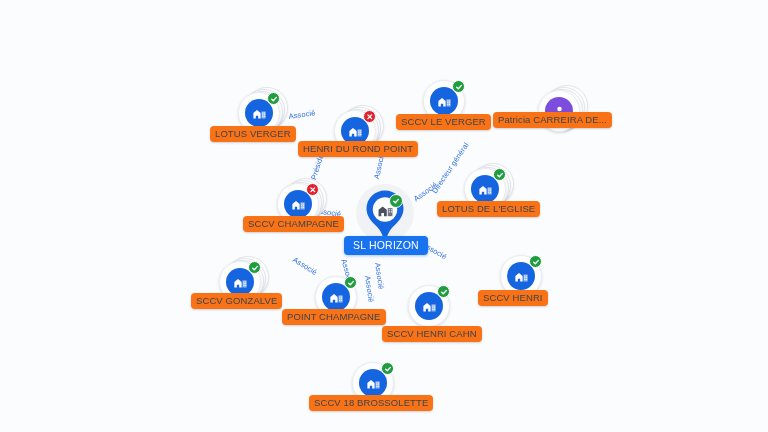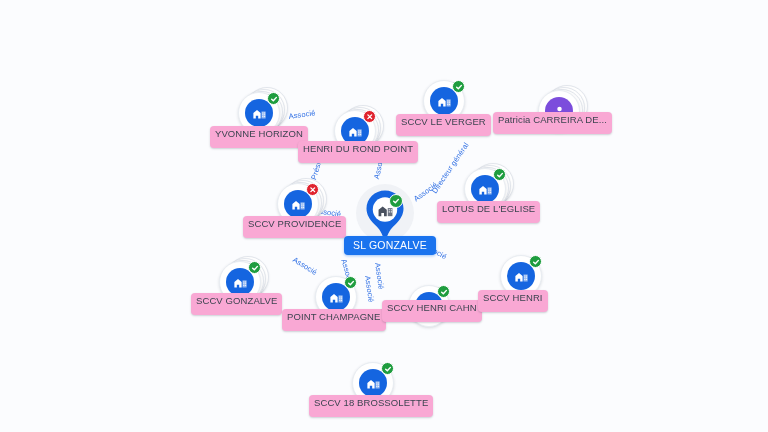--- a/index.html
+++ b/index.html
@@ -56,23 +56,23 @@
     display:flex;align-items:center;justify-content:center;
     box-sizing:border-box;
   }
   .badge.ok{background:#1f9d3f;}
   .badge.ko{background:#e0232e;}
   .badge svg{display:block;}
 
   
   .chip{
     position:absolute;
-    background:#f9a8d4;
+    background:#f97316;
     border-radius:4px;
-    padding:2px 5px 9px 5px;
+    padding:2px 5px 3px 5px;
     font-size:9.5px;
     color:#3c4450;
     white-space:nowrap;
     box-shadow:0 1px 2px rgba(40,50,70,.22);
     letter-spacing:.1px;
   }
 
   
   .pin-wrap{position:absolute;width:46px;height:54px;}
   .pin-halo{
@@ -150,21 +150,21 @@
                 <path fill="#ffffff" d="M16.6 10.3h1.5v1.5h-1.5zm2.9 0H21v1.5h-1.5zm-2.9 2.9h1.5v1.5h-1.5zm2.9 0H21v1.5h-1.5zm-2.9 2.9h1.5v1.5h-1.5zm2.9 0H21v1.5h-1.5z"></path>
               </svg>
             </div>
             <div class="badge ok">
               <svg width="8" height="8" viewBox="0 0 24 24" aria-hidden="true">
                 <path fill="none" stroke="#ffffff" stroke-width="4.2" stroke-linecap="round" stroke-linejoin="round" d="M5 12.6 10 17.5 19.2 7.2"></path>
               </svg>
             </div>
           </div>
         </div>
-        <div class="chip" style="left: 210px; top: 126px;">YVONNE HORIZON</div>
+        <div class="chip" style="left: 210px; top: 126px;">LOTUS VERGER</div>
       </div>
       <div class="node">
         <div class="disc-wrap" style="left: 334px; top: 110px;">
           <div class="stack" style="left: 8px; top: -5px;"></div>
           <div class="stack" style="left: 5px; top: -3px;"></div>
           <div class="stack" style="left: 2.5px; top: -1.5px;"></div>
           <div class="disc">
             <div class="inner">
               <svg width="15" height="15" viewBox="0 0 24 24" aria-hidden="true">
                 <path fill="#ffffff" d="M2.2 11.1 8 6.3l5.8 4.8V20H9.9v-4.4H6.1V20H2.2z"></path>
@@ -251,21 +251,21 @@
                 <path fill="#ffffff" d="M16.6 10.3h1.5v1.5h-1.5zm2.9 0H21v1.5h-1.5zm-2.9 2.9h1.5v1.5h-1.5zm2.9 0H21v1.5h-1.5zm-2.9 2.9h1.5v1.5h-1.5zm2.9 0H21v1.5h-1.5z"></path>
               </svg>
             </div>
             <div class="badge ko">
               <svg width="7.5" height="7.5" viewBox="0 0 24 24" aria-hidden="true">
                 <path fill="none" stroke="#ffffff" stroke-width="4.4" stroke-linecap="round" d="M6 6 18 18M18 6 6 18"></path>
               </svg>
             </div>
           </div>
         </div>
-        <div class="chip" style="left: 243px; top: 216px;">SCCV PROVIDENCE</div>
+        <div class="chip" style="left: 243px; top: 216px;">SCCV CHAMPAGNE</div>
       </div>
       <div class="node">
         <div class="disc-wrap" style="left: 219px; top: 261px;">
           <div class="stack" style="left: 8px; top: -5px;"></div>
           <div class="stack" style="left: 5px; top: -3px;"></div>
           <div class="stack" style="left: 2.5px; top: -1.5px;"></div>
           <div class="disc">
             <div class="inner">
               <svg width="15" height="15" viewBox="0 0 24 24" aria-hidden="true">
                 <path fill="#ffffff" d="M2.2 11.1 8 6.3l5.8 4.8V20H9.9v-4.4H6.1V20H2.2z"></path>
@@ -311,21 +311,21 @@
                 <path fill="#ffffff" d="M16.6 10.3h1.5v1.5h-1.5zm2.9 0H21v1.5h-1.5zm-2.9 2.9h1.5v1.5h-1.5zm2.9 0H21v1.5h-1.5zm-2.9 2.9h1.5v1.5h-1.5zm2.9 0H21v1.5h-1.5z"></path>
               </svg>
             </div>
             <div class="badge ok">
               <svg width="8" height="8" viewBox="0 0 24 24" aria-hidden="true">
                 <path fill="none" stroke="#ffffff" stroke-width="4.2" stroke-linecap="round" stroke-linejoin="round" d="M5 12.6 10 17.5 19.2 7.2"></path>
               </svg>
             </div>
           </div>
         </div>
-        <div class="chip" style="left: 382px; top: 300px;">SCCV HENRI CAHN</div>
+        <div class="chip" style="left: 382px; top: 326px;">SCCV HENRI CAHN</div>
       </div>
       <div class="node">
         <div class="disc-wrap" style="left: 500px; top: 255px;">
           <div class="disc">
             <div class="inner">
               <svg width="15" height="15" viewBox="0 0 24 24" aria-hidden="true">
                 <path fill="#ffffff" d="M2.2 11.1 8 6.3l5.8 4.8V20H9.9v-4.4H6.1V20H2.2z"></path>
                 <path fill="#ffffff" d="M15.2 8.6h6.6V20h-6.6z" opacity=".55"></path>
                 <path fill="#ffffff" d="M16.6 10.3h1.5v1.5h-1.5zm2.9 0H21v1.5h-1.5zm-2.9 2.9h1.5v1.5h-1.5zm2.9 0H21v1.5h-1.5zm-2.9 2.9h1.5v1.5h-1.5zm2.9 0H21v1.5h-1.5z"></path>
               </svg>
@@ -369,16 +369,16 @@
                 <path fill="#49515e" d="M2.2 11.1 8 6.3l5.8 4.8V20H9.9v-4.4H6.1V20H2.2z"></path>
                 <path fill="#6b7280" d="M15.2 8.6h6.6V20h-6.6z"></path>
                 <path fill="#ffffff" d="M16.6 10.3h1.5v1.5h-1.5zm2.9 0H21v1.5h-1.5zm-2.9 2.9h1.5v1.5h-1.5zm2.9 0H21v1.5h-1.5z"></path>
               </svg>
             </div><div class="badge ok" style="right: 5px; top: 6px; width: 14px; height: 14px;">
               <svg width="8" height="8" viewBox="0 0 24 24" aria-hidden="true">
                 <path fill="none" stroke="#ffffff" stroke-width="4.2" stroke-linecap="round" stroke-linejoin="round" d="M5 12.6 10 17.5 19.2 7.2"></path>
               </svg>
             </div></div>
         </div>
-        <div class="center-chip" style="left: 344px; top: 236px;">SL GONZALVE</div>
+        <div class="center-chip" style="left: 344px; top: 236px;">SL HORIZON</div>
       </div>
     </div>
 </div>
 
 </body></html>

